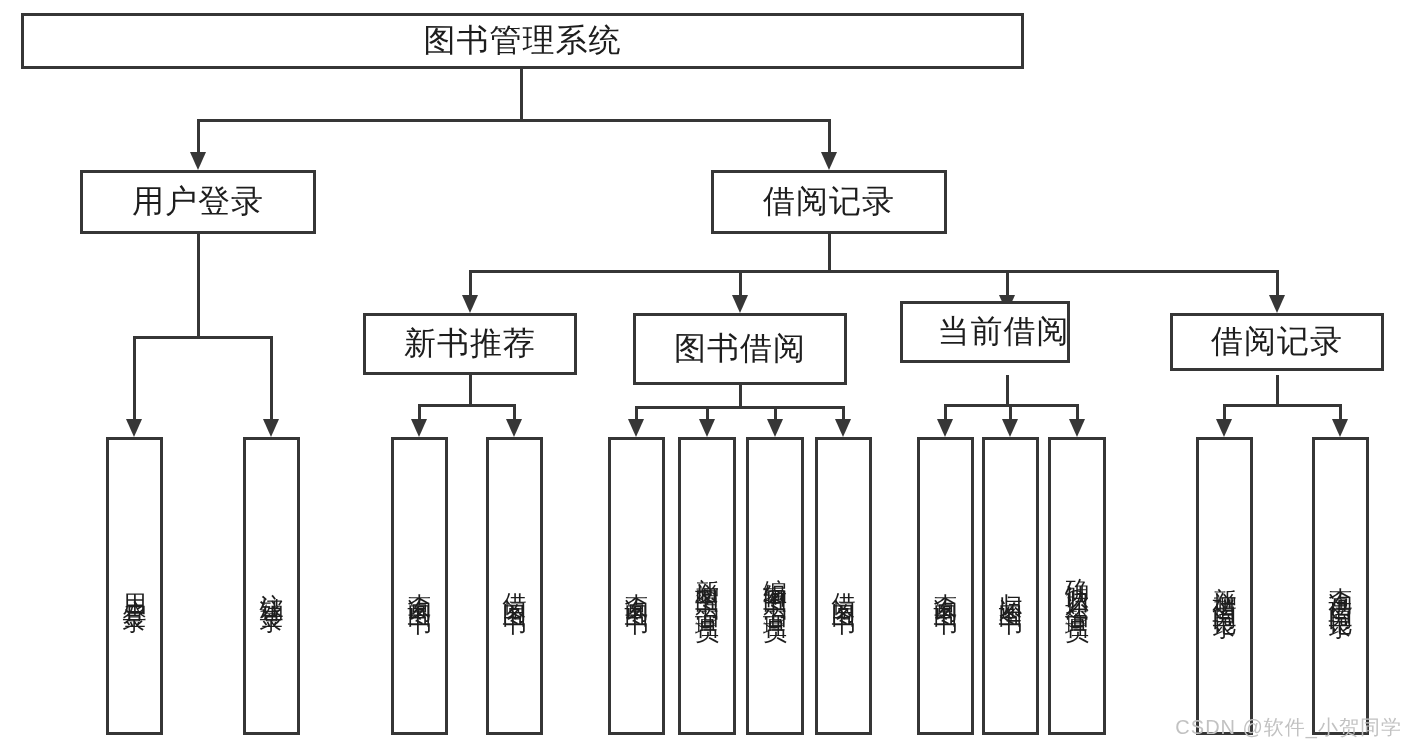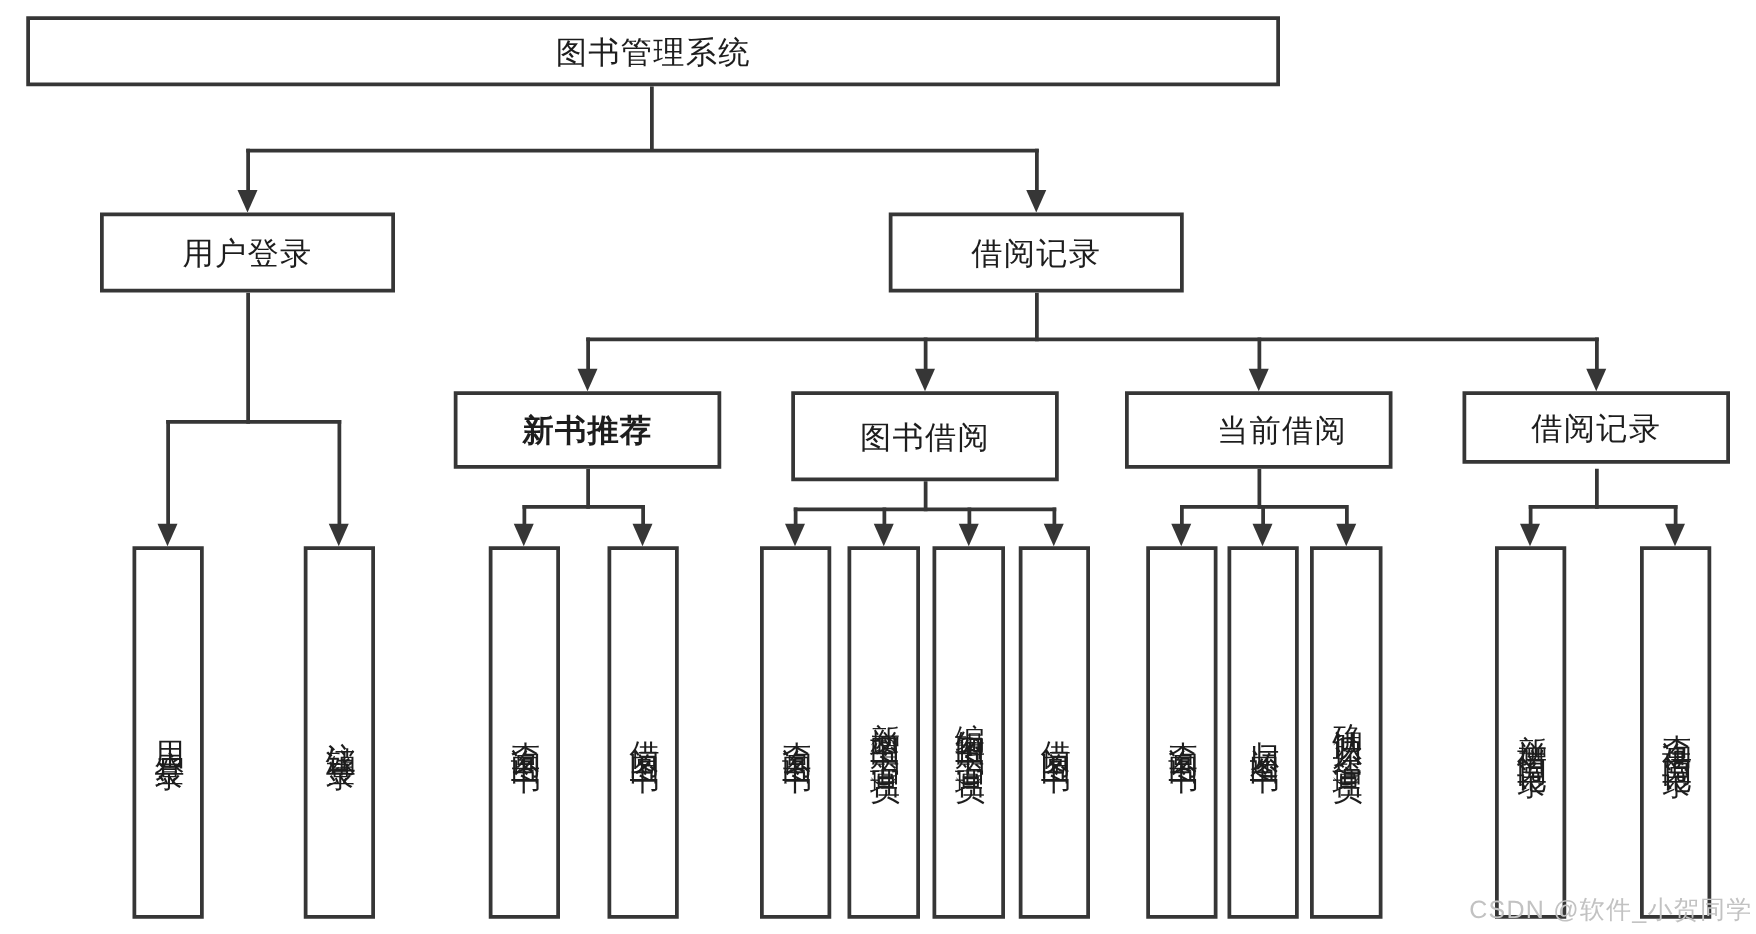--- a/index.html
+++ b/index.html
@@ -4,21 +4,21 @@
 <style>
   html,body{margin:0;padding:0;background:#fff;}
   .stage{
     position:relative;width:1405px;height:747px;background:#ffffff;
     font-family:"Liberation Sans",sans-serif;color:#1d1d1d;overflow:hidden;
   }
   .box{
     position:absolute;border:3px solid #363636;background:#ffffff;
     display:flex;align-items:center;justify-content:center;box-sizing:border-box;
   }
-  .hbox .lbl{font-size:25px;letter-spacing:1px;white-space:nowrap;text-align:center;}
+  .hbox .lbl{font-size:32px;letter-spacing:1px;white-space:nowrap;text-align:center;}
   .vbox .lbl{
     writing-mode:vertical-rl;text-orientation:mixed;
     font-size:24px;letter-spacing:6px;line-height:1;white-space:nowrap;
   }
   .hline{position:absolute;height:3px;background:#363636;}
   .vline{position:absolute;width:3px;background:#363636;}
   .ahead{
     position:absolute;width:0;height:0;
     border-left:8px solid transparent;border-right:8px solid transparent;
     border-top:18px solid #363636;
@@ -98,27 +98,27 @@
     <span class="lbl">图书管理系统</span>
   </div>
 
   <div class="box hbox" style="left:80px;top:170px;width:236px;height:64px;">
     <span class="lbl">用户登录</span>
   </div>
   <div class="box hbox" style="left:711px;top:170px;width:236px;height:64px;">
     <span class="lbl">借阅记录</span>
   </div>
 
-  <div class="box hbox" style="left:363px;top:313px;width:214px;height:62px;font-weight:bold;">
+  <div class="box hbox" style="left:363px;top:313px;width:214px;height:62px;">
     <span class="lbl">新书推荐</span>
   </div>
   <div class="box hbox" style="left:633px;top:313px;width:214px;height:72px;">
     <span class="lbl">图书借阅</span>
   </div>
-  <div class="box hbox" style="left:900px;top:313px;width:214px;height:62px;padding-left:37px;">
+  <div class="box hbox" style="left:900px;top:301px;width:170px;height:62px;padding-left:37px;">
     <span class="lbl">当前借阅</span>
   </div>
   <div class="box hbox" style="left:1170px;top:313px;width:214px;height:58px;">
     <span class="lbl">借阅记录</span>
   </div>
 
   <div class="box vbox" style="left:106px;top:437px;width:57px;height:298px;">
     <span class="lbl">用户登录</span>
   </div>
   <div class="box vbox" style="left:243px;top:437px;width:57px;height:298px;">

